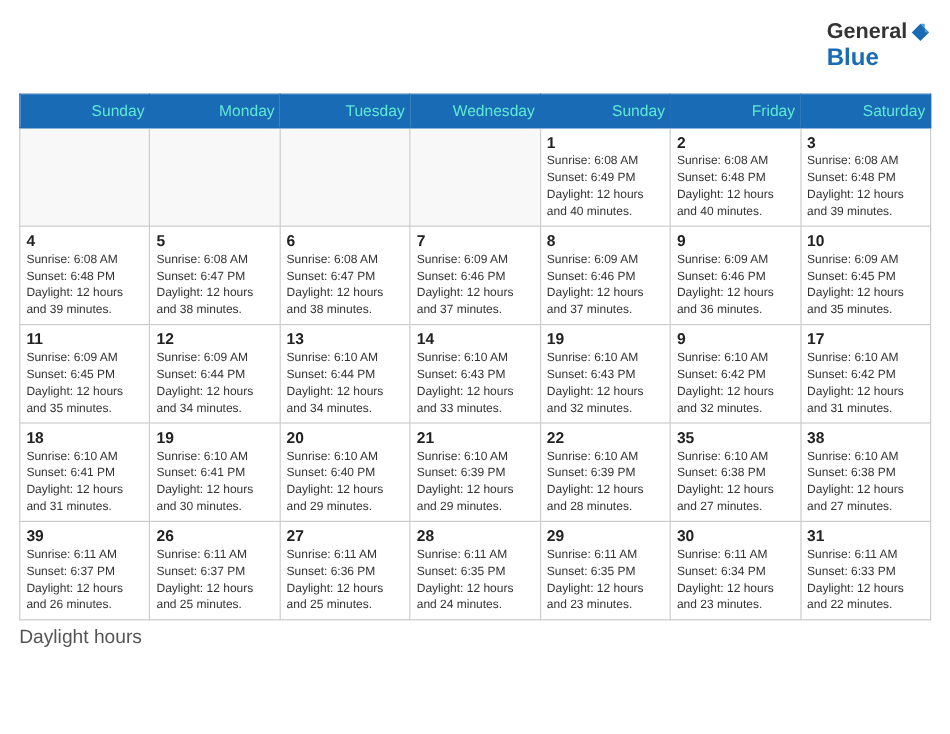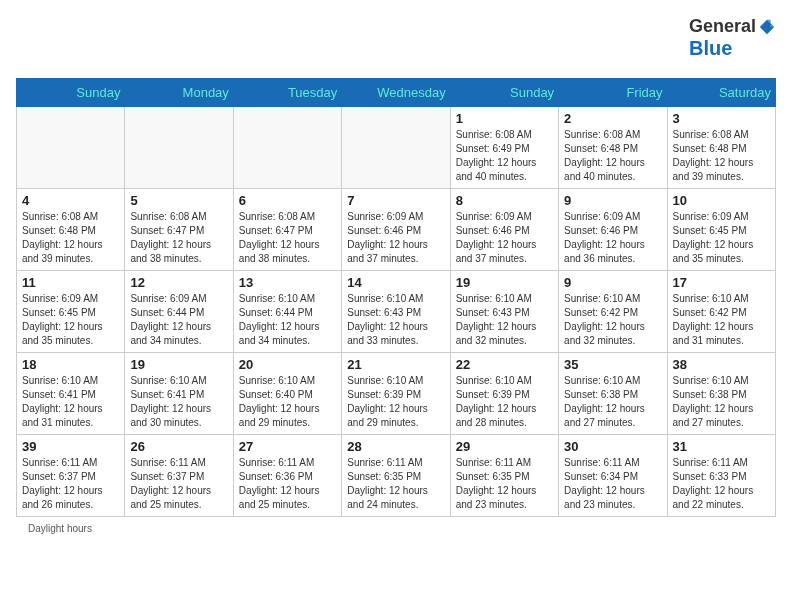--- a/index.html
+++ b/index.html
@@ -82,23 +82,22 @@
       margin-bottom: 2px;
       color: #222;
     }
     .day-info {
       font-size: 10px;
       line-height: 1.4;
       color: #333;
     }
     .footer-note {
       margin-top: 6px;
-      font-size: 10px;
+      font-size: 16px;
       color: #555;
-      margin-left: 12px;
     }
   </style>
 </head>
 <body>
 
 <div class="header">
   <div class="logo">
     <div class="logo-text">
       <span class="logo-general">General</span>
       <svg class="logo-icon" viewBox="0 0 20 20">

